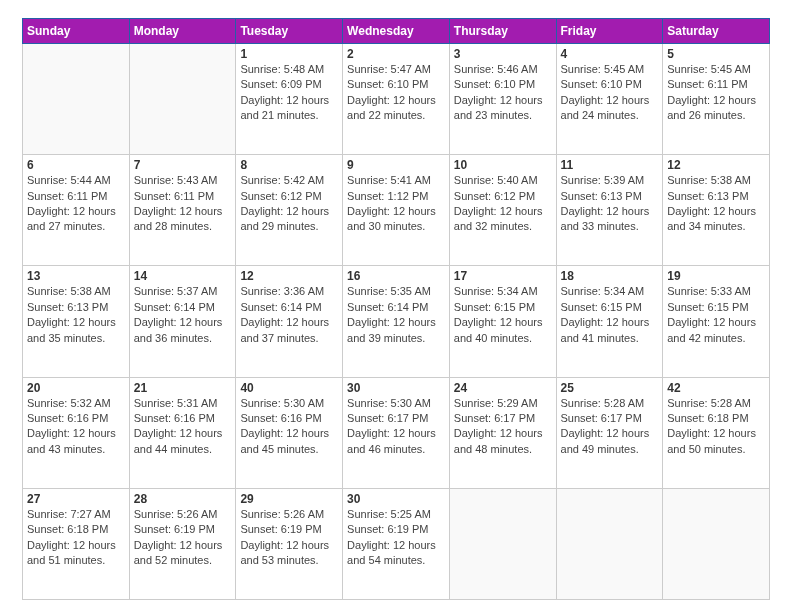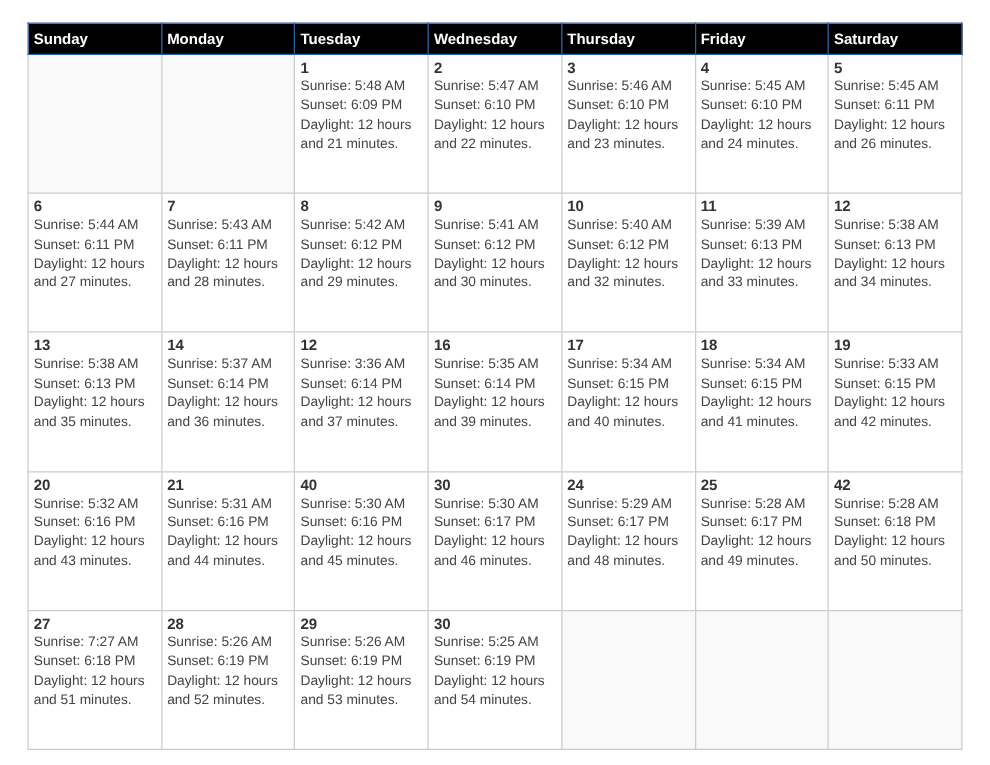--- a/index.html
+++ b/index.html
@@ -43,21 +43,21 @@
       margin-top: 2px;
     }
     .calendar {
       flex: 1;
       border: 1px solid #ccc;
       border-collapse: collapse;
       width: 100%;
       table-layout: fixed;
     }
     .calendar th {
-      background: #000000;
+      background: #a21caf;
       color: #fff;
       font-size: 12px;
       font-weight: bold;
       padding: 5px 4px;
       text-align: left;
       border: 1px solid #2560a8;
     }
     .calendar td {
       border: 1px solid #ccc;
       vertical-align: top;
@@ -151,21 +151,21 @@
           </td>
           <td>
             <span class="day-num">8</span>
             <div class="day-info">Sunrise: 5:42 AM
 Sunset: 6:12 PM
 Daylight: 12 hours and 29 minutes.</div>
           </td>
           <td>
             <span class="day-num">9</span>
             <div class="day-info">Sunrise: 5:41 AM
-Sunset: 6:12 PM
+Sunset: 1:12 PM
 Daylight: 12 hours and 30 minutes.</div>
           </td>
           <td>
             <span class="day-num">10</span>
             <div class="day-info">Sunrise: 5:40 AM
 Sunset: 6:12 PM
 Daylight: 12 hours and 32 minutes.</div>
           </td>
           <td>
             <span class="day-num">11</span>

